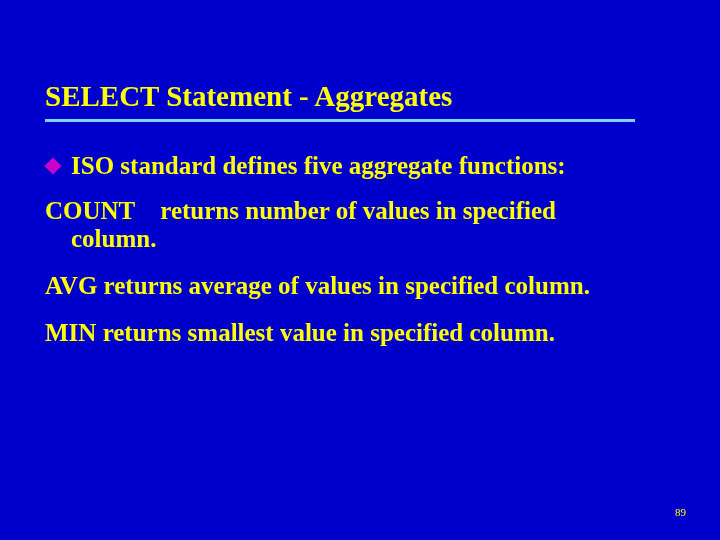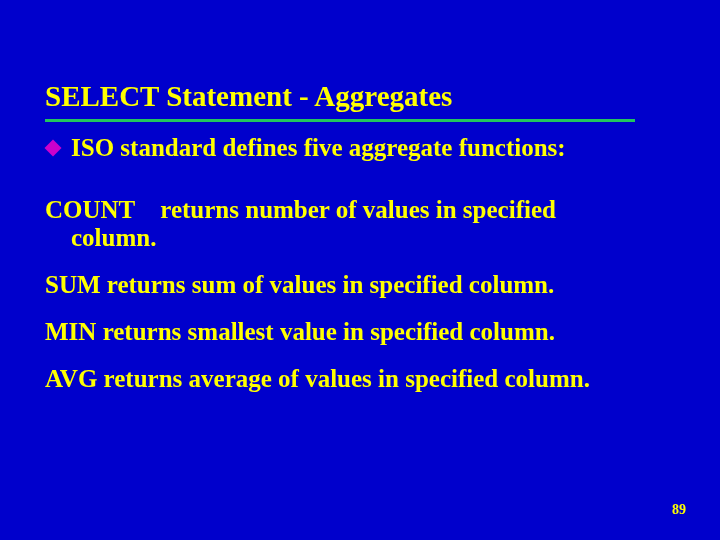--- a/index.html
+++ b/index.html
@@ -16,62 +16,62 @@
     box-sizing: border-box;
     width: 720px;
     height: 540px;
     padding: 80px 45px 0 45px;
     position: relative;
   }
   .title {
     font-size: 29px;
     font-weight: bold;
     color: #ffff00;
-    border-bottom: 3px solid #22c55e;
+    border-bottom: 3px solid #7dd3fc;
     padding-bottom: 6px;
-    margin-bottom: 12px;
+    margin-bottom: 30px;
     width: 590px;
   }
   .bullet-row {
     display: flex;
     align-items: center;
     gap: 8px;
     font-size: 25px;
     font-weight: bold;
-    margin-bottom: 34px;
     padding-left: 2px;
   }
   .bullet {
     display: inline-block;
     transform: rotate(45deg);
     width: 12px;
     height: 12px;
     background: #cc00cc;
     flex-shrink: 0;
     margin-right: 4px;
   }
   .aggregates {
     font-size: 25px;
     font-weight: bold;
   }
   .agg-item {
     margin-bottom: 19px;
     text-align: justify;
+    margin-top: 17px;
   }
   .agg-item .cont {
     padding-left: 26px;
     font-family: Liberation Serif, serif;
   }
   .page-num {
     position: absolute;
     bottom: 22px;
     right: 34px;
-    font-size: 14px;
+    font-size: 11px;
     color: #ffff00;
-    font-weight: bold;
+    font-weight: normal;
   }
 </style>
 </head>
 <body>
 
 <div class="slide">
 
   <div class="title">SELECT Statement - Aggregates</div>
 
   <div class="bullet-row">
@@ -79,30 +79,27 @@
     <span>ISO standard defines five aggregate functions:</span>
   </div>
 
   <div class="aggregates">
 
     <div class="agg-item">
       <div>COUNT returns number of values in specified</div>
       <div class="cont">column.</div>
     </div>
 
+
     <div class="agg-item">
-      <div>SUM  returns sum of values in specified column.</div>
+      <div>AVG  returns average of values in specified column.</div>
     </div>
 
     <div class="agg-item">
       <div>MIN  returns smallest value in specified column.</div>
-    </div>
-
-    <div class="agg-item">
-      <div>AVG  returns average of values in specified column.</div>
     </div>
 
 
   </div>
 
   <div class="page-num">89</div>
 
 </div>
 
 </body></html>

